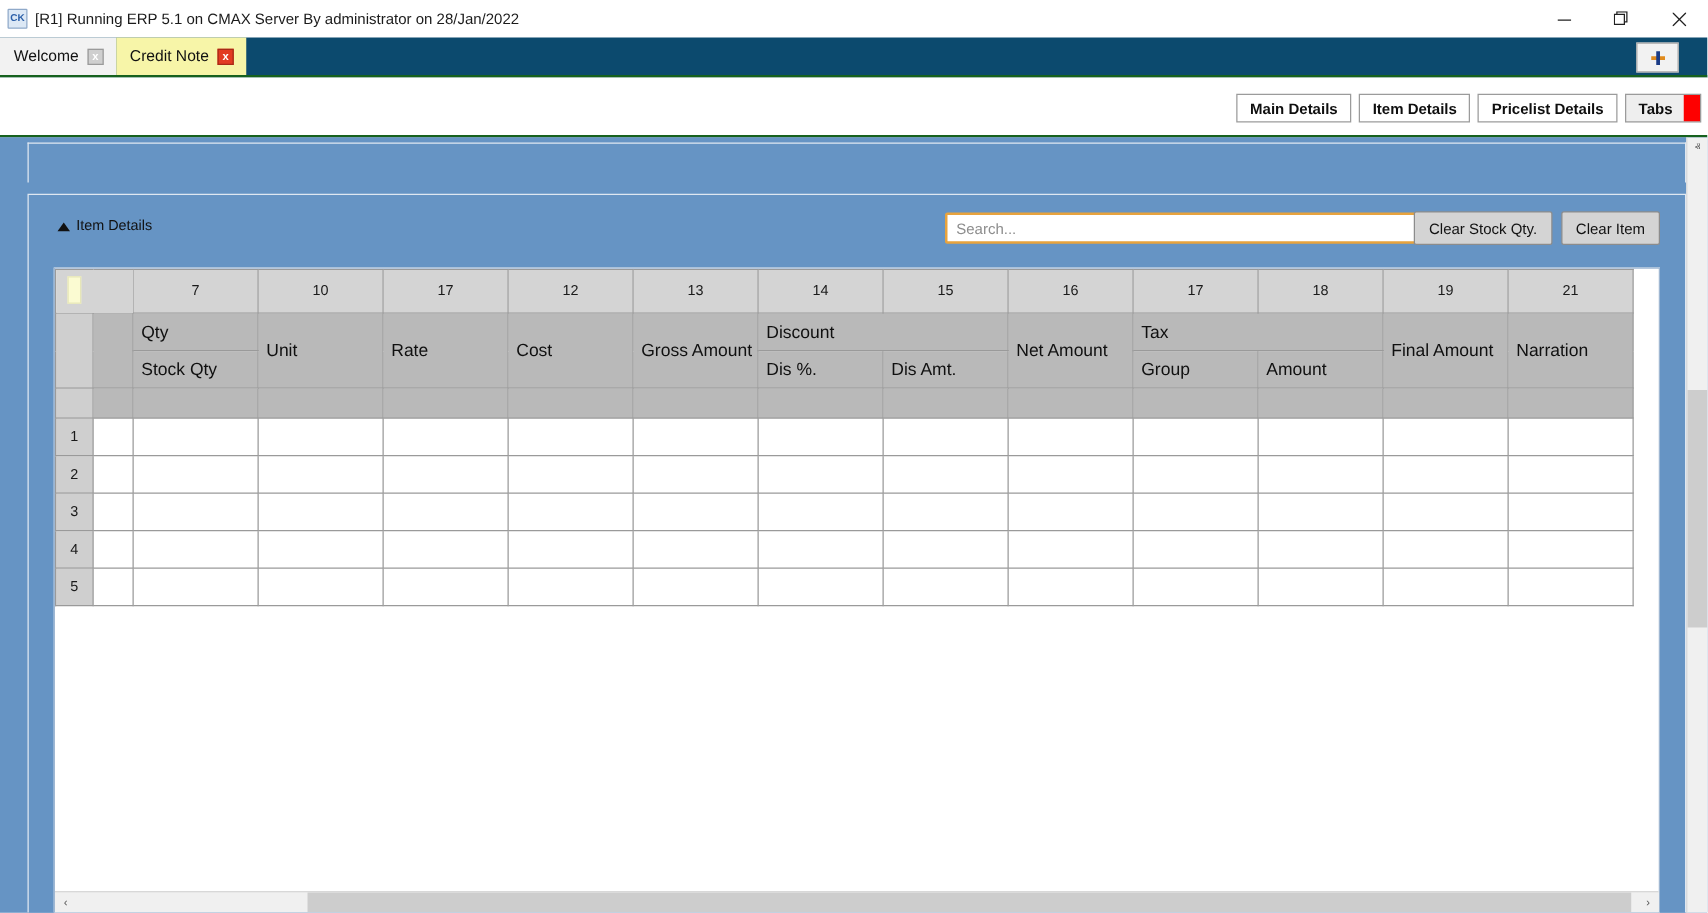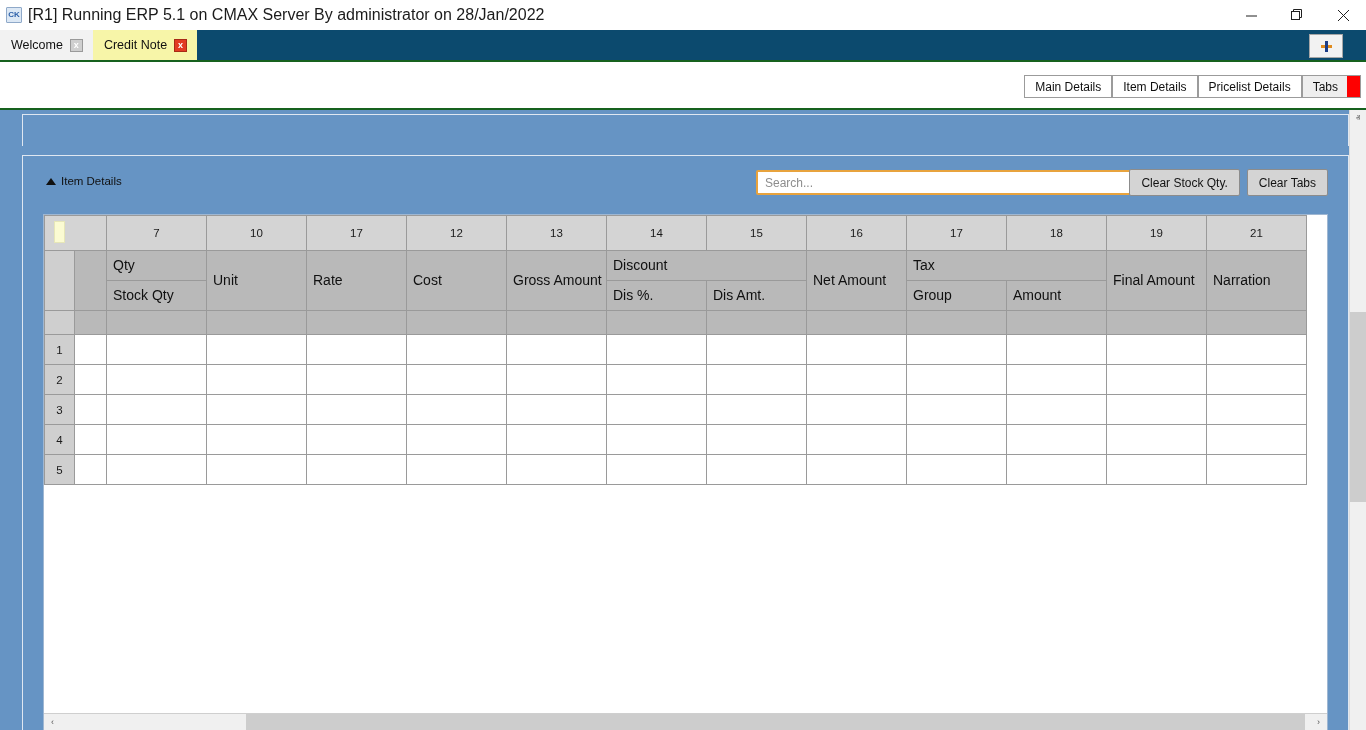--- a/index.html
+++ b/index.html
@@ -25,21 +25,21 @@
     margin-left: 6px; margin-right: 6px;
     display: flex; align-items: center; justify-content: center;
     font-size: 8px; font-weight: bold;
     color: #2b5fa8;
     border: 1px solid #8fa9c9;
     background: #dce8f5;
     line-height: 1;
     border-radius: 1px;
   }
   .title-text {
-    font-size: 16px;
+    font-size: 12px;
     color: #1b1b1b;
     white-space: nowrap;
   }
   .win-controls {
     position: absolute; right: 0; top: 0;
     height: 30px; display: flex;
   }
   .win-btn {
     width: 46px; height: 30px;
     display: flex; align-items: center; justify-content: center;
@@ -98,21 +98,21 @@
   
   .toolbar {
     height: 48px;
     background: #ffffff;
     position: relative;
     border-bottom: 2px solid #16611e;
   }
   .toolbar-btns {
     position: absolute;
     right: 5px; top: 13px;
-    display: flex; 
+    display: flex; gap: 6px; font-weight: bold;
   }
   .tbtn {
     height: 23px;
     padding: 0 10px;
     font-size: 12px;
     color: #0f0f0f;
     background: #ffffff;
     border: 1px solid #9b9b9b;
     display: flex; align-items: center; justify-content: center;
     white-space: nowrap;
@@ -399,21 +399,21 @@
           <span class="caret-up"></span>
           <span>Item Details</span>
         </div>
 
         <div class="search-wrap">
           <input class="search-input" type="text" placeholder="Search..." style="">
         </div>
 
         <div class="panel-actions">
           <div class="abtn">Clear Stock Qty.</div>
-          <div class="abtn">Clear Tabs</div>
+          <div class="abtn">Clear Item</div>
         </div>
       </div>
 
       <div class="grid-outer">
         <div class="grid-scroll">
           <table class="grid">
             <colgroup>
               <col style="width:30px">
               <col style="width:32px">
               <col style="width:100px">

